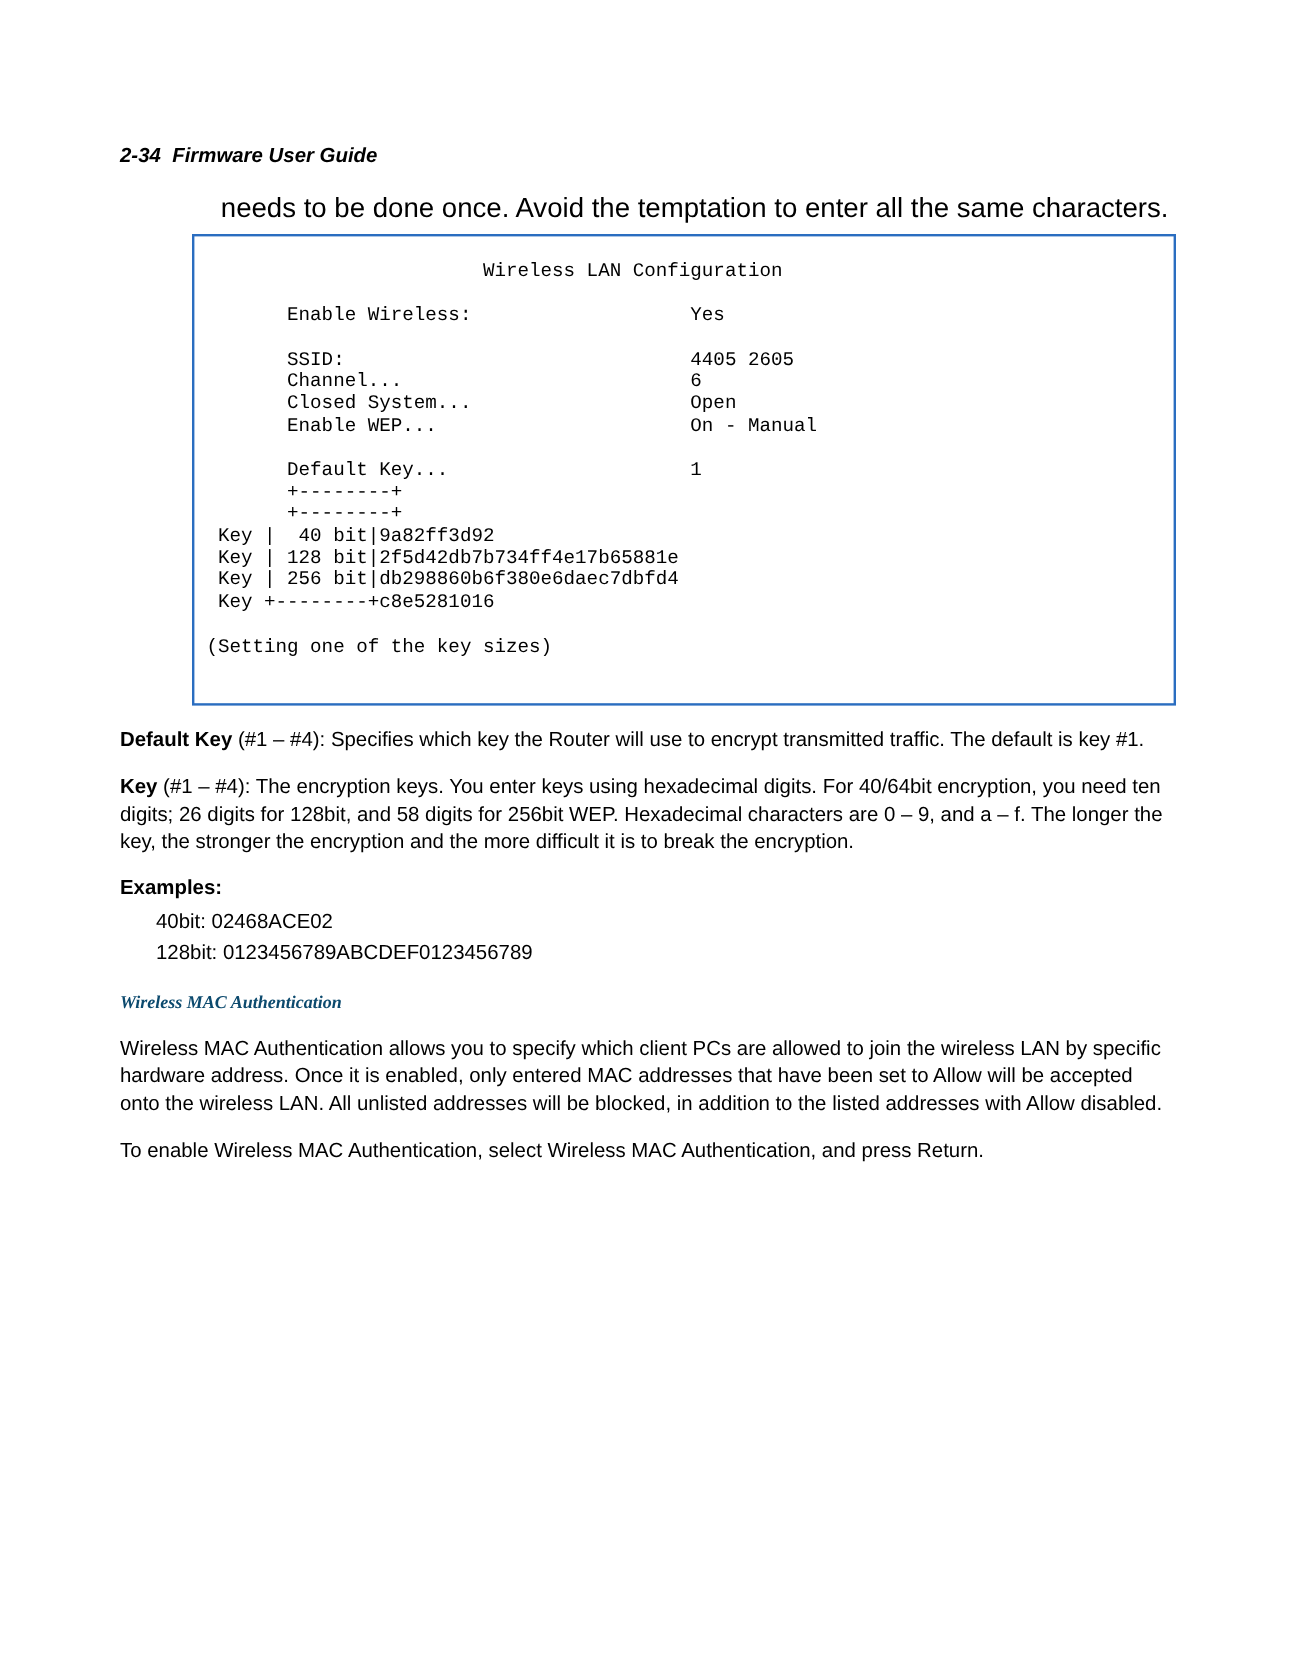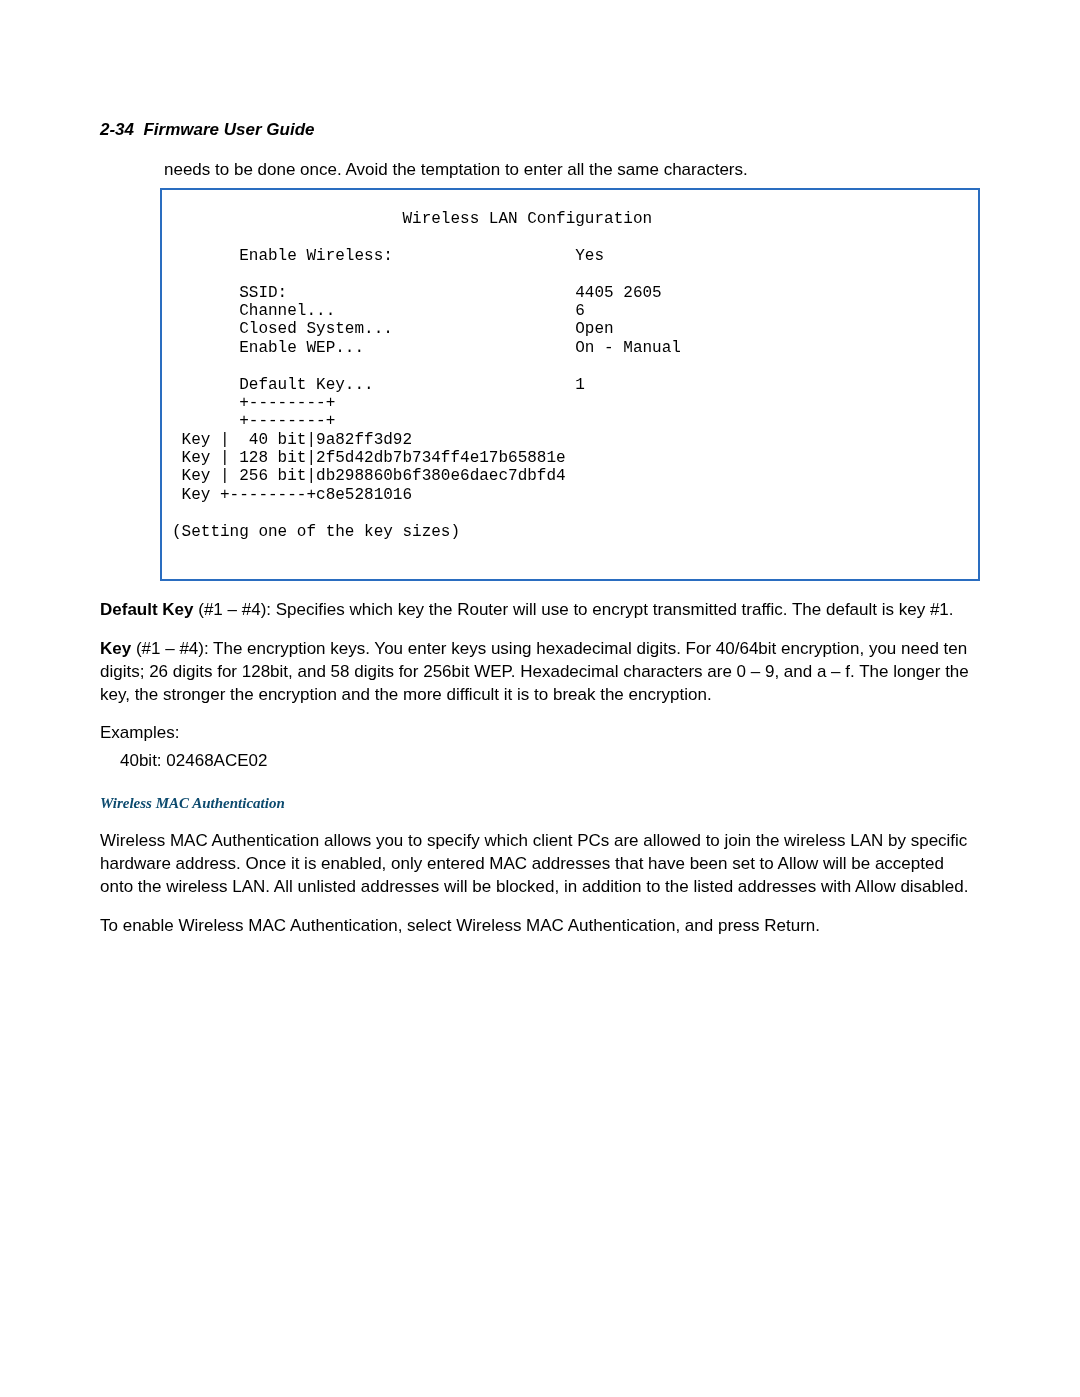--- a/index.html
+++ b/index.html
@@ -17,22 +17,22 @@
     position: relative;
   }
   .page-header {
     font-family: "Trebuchet MS", "Segoe UI", sans-serif;
     font-style: italic;
     font-weight: bold;
     font-size: 17px;
     margin-bottom: 20px;
   }
   .intro {
-    font-size: 17px;
-    margin-left: 64px;
+    font-size: 23px;
+    margin-left: 84px;
     margin-bottom: 8px;
   }
   .config-box {
     margin-left: 60px;
     border: 2px solid #2a6dc0;
     padding: 20px 10px 38px 10px;
     font-family: "Courier New", monospace;
     font-size: 16px;
     white-space: pre;
     line-height: 1.15;
@@ -41,27 +41,27 @@
   .body-text {
     font-size: 17px;
     line-height: 1.35;
     margin-top: 18px;
   }
   .body-text p {
     margin: 0 0 16px 0;
   }
   .bold { font-weight: bold; }
   .examples-heading {
-    font-weight: normal;
+    font-weight: bold;
     font-size: 17px;
     margin: 16px 0 8px 0;
   }
   .example-line {
     font-size: 17px;
-    margin: 6px 0 6px 20px;
+    margin: 6px 0 6px 30px;
   }
   .section-heading {
     font-family: Liberation Serif, serif;
     font-style: italic;
     font-weight: bold;
     color: #0c4a6e;
     font-size: 15px;
     margin: 24px 0 12px 0;
   }
 </style>
@@ -100,20 +100,21 @@
     <p>
       <span class="bold">Default Key</span><span> (#1 – #4): Specifies which key the Router will use to encrypt transmitted traffic. The default is key #1.</span>
     </p>
     <p>
       <span class="bold">Key</span><span> (#1 – #4): The encryption keys. You enter keys using hexadecimal digits. For 40/64bit encryption, you need ten digits; 26 digits for 128bit, and 58 digits for 256bit WEP. Hexadecimal characters are 0 – 9, and a – f. The longer the key, the stronger the encryption and the more difficult it is to break the encryption.</span>
     </p>
   </div>
 
   <div class="examples-heading">Examples:</div>
   <div class="example-line">40bit: 02468ACE02</div>
+  <div class="example-line">128bit: 0123456789ABCDEF0123456789</div>
 
   <div class="section-heading">Wireless MAC Authentication</div>
 
   <div class="body-text">
     <p>Wireless MAC Authentication allows you to specify which client PCs are allowed to join the wireless LAN by specific hardware address. Once it is enabled, only entered MAC addresses that have been set to Allow will be accepted onto the wireless LAN. All unlisted addresses will be blocked, in addition to the listed addresses with Allow disabled.</p>
     <p>To enable Wireless MAC Authentication, select Wireless MAC Authentication, and press Return.</p>
   </div>
 
 </div>
 

